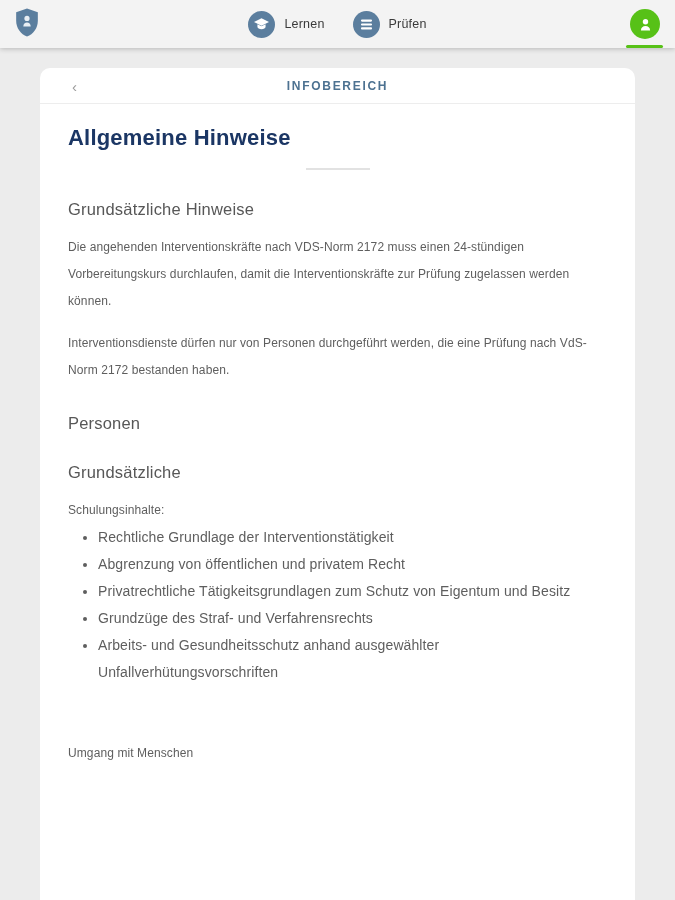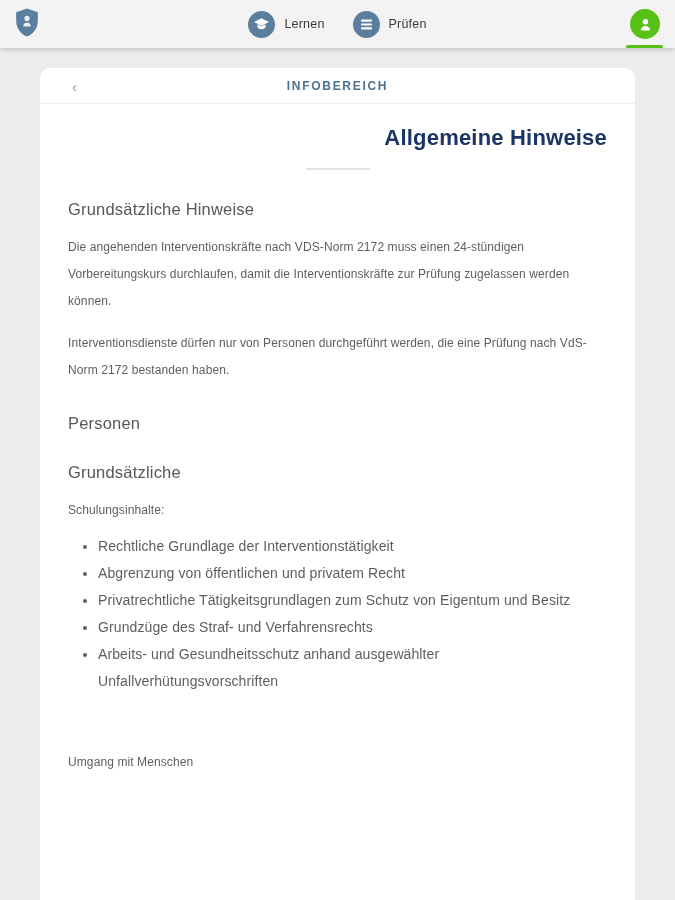--- a/index.html
+++ b/index.html
@@ -99,21 +99,21 @@
     font-size: 12px;
     font-weight: bold;
     letter-spacing: 1.7px;
     color: #4d7291;
     text-transform: uppercase;
   }
 
   
   .content { padding: 21px 28px 0; }
   .page-title {
-    text-align: right;
+    text-align: left;
     color: #1b3664;
     font-size: 22px;
     font-weight: bold;
     letter-spacing: 0.2px;
   }
   .title-divider {
     width: 64px;
     height: 2px;
     background: #e2e2e2;
     margin: 17px auto 0;
@@ -126,21 +126,20 @@
     letter-spacing: 0.2px;
   }
   p.body {
     margin-top: 15px;
     font-size: 12px;
     line-height: 27px;
     color: #5e5e5e;
     letter-spacing: 0.1px;
   }
   ul.bullets {
-    margin-top: 9px;
     padding-left: 30px;
   }
   ul.bullets li {
     font-size: 14px;
     line-height: 27px;
     color: #5e5e5e;
     letter-spacing: 0.1px;
   }
   p.gap-large { margin-top: 54px; }
 </style>

